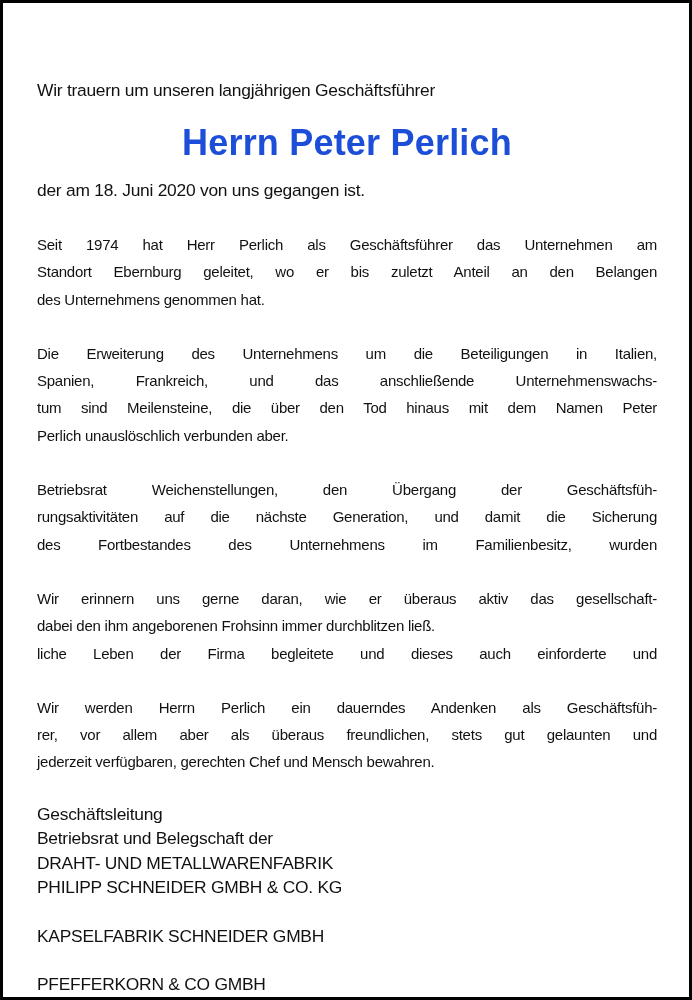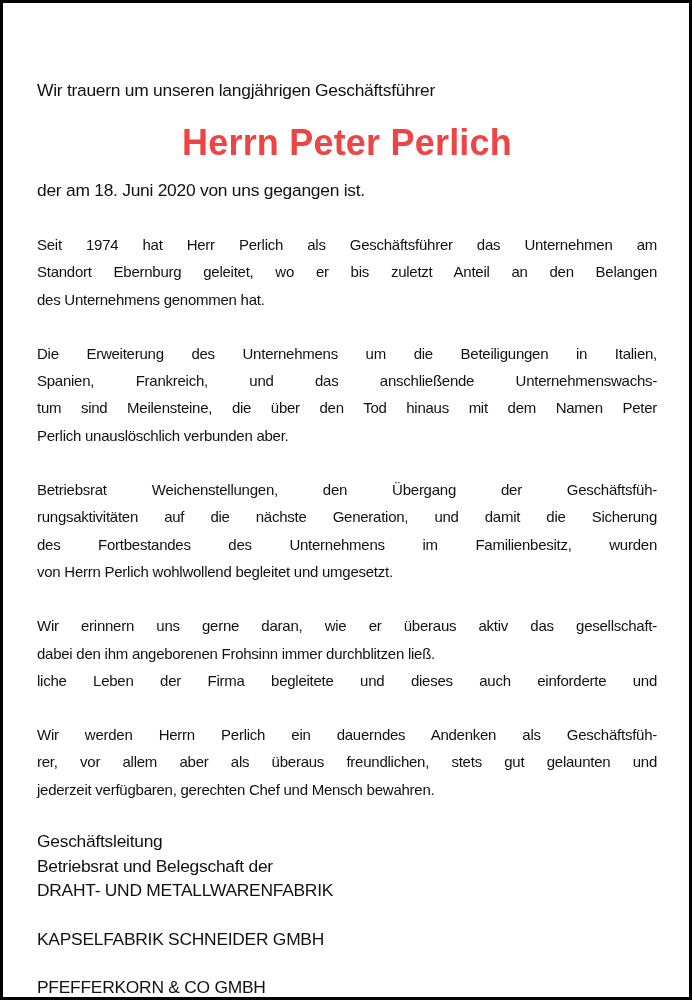--- a/index.html
+++ b/index.html
@@ -36,21 +36,21 @@
       letter-spacing: -0.25px;
     }
     .name {
       font-family: "Liberation Sans", "DejaVu Sans", sans-serif;
       font-weight: bold;
       font-size: 36px;
       line-height: 40px;
       text-align: center;
       margin: 19px 0 14px 0;
       letter-spacing: 0.2px;
-      color: #ef4444;
+      color: #1d4ed8;
     }
     .p {
       font-size: 15px;
       line-height: 27.3px;
       margin: 0;
       text-align: justify;
       letter-spacing: -0.25px;
     }
     .p.gap {
       margin-top: 27px;
@@ -100,39 +100,39 @@
       <span class="line">Die Erweiterung des Unternehmens um die Beteiligungen in Italien,</span>
       <span class="line">Spanien, Frankreich, und das anschließende Unternehmenswachs-</span>
       <span class="line">tum sind Meilensteine, die über den Tod hinaus mit dem Namen Peter</span>
       <span class="line last">Perlich unauslöschlich verbunden aber.</span>
     </div>
 
     <div class="p gap">
       <span class="line">Betriebsrat Weichenstellungen, den Übergang der Geschäftsfüh-</span>
       <span class="line">rungsaktivitäten auf die nächste Generation, und damit die Sicherung</span>
       <span class="line">des Fortbestandes des Unternehmens im Familienbesitz, wurden</span>
-      <span class="line last">von Herrn Perlich wohlwollend begleitet und umgesetzt.</span>
     </div>
 
     <div class="p gap">
       <span class="line">Wir erinnern uns gerne daran, wie er überaus aktiv das gesellschaft-</span>
       <span class="line last">dabei den ihm angeborenen Frohsinn immer durchblitzen ließ.</span>
       <span class="line">liche Leben der Firma begleitete und dieses auch einforderte und</span>
     </div>
 
     <div class="p gap">
       <span class="line">Wir werden Herrn Perlich ein dauerndes Andenken als Geschäftsfüh-</span>
       <span class="line">rer, vor allem aber als überaus freundlichen, stets gut gelaunten und</span>
       <span class="line last">jederzeit verfügbaren, gerechten Chef und Mensch bewahren.</span>
     </div>
 
     <div class="signatures">
       <span class="sig-line">Geschäftsleitung</span>
       <span class="sig-line">Betriebsrat und Belegschaft der</span>
       <span class="sig-line">DRAHT- UND METALLWARENFABRIK</span>
+      <span class="sig-line">PHILIPP SCHNEIDER GMBH &amp; CO. KG</span>
       <span class="sig-gap"></span>
       <span class="sig-line">KAPSELFABRIK SCHNEIDER GMBH</span>
       <span class="sig-gap"></span>
       <span class="sig-line">PFEFFERKORN &amp; CO GMBH</span>
     </div>
 
   </div>
 </div>
 
 </body></html>

